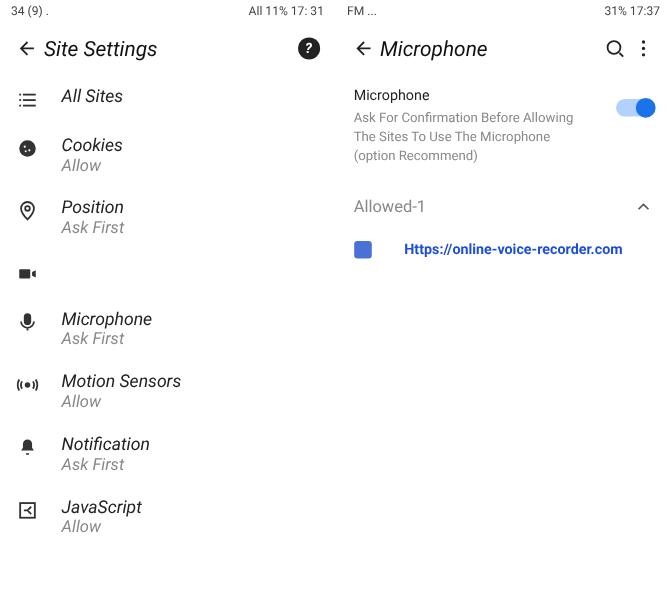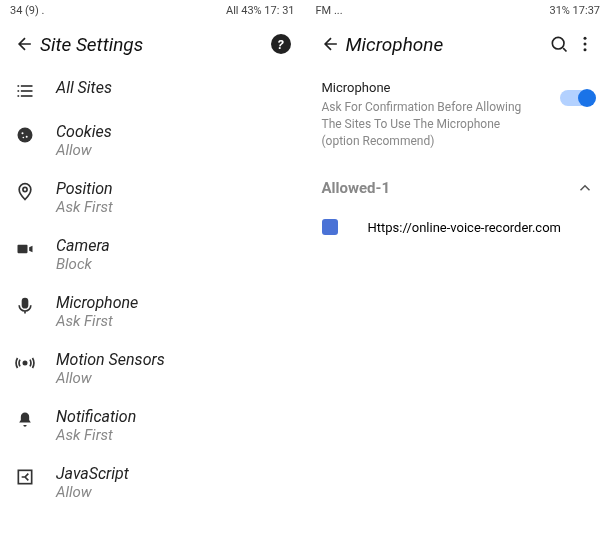--- a/index.html
+++ b/index.html
@@ -26,37 +26,37 @@
 
 .row.single .primary { font-size: 16px; }
 
 .rpane-content { padding: 12px 16px; }
 .mic-block { display: flex; align-items: flex-start; justify-content: space-between; gap: 12px; }
 .mic-text .t1 { font-size: 13px; color: #222; }
 .mic-text .t2 { font-size: 12px; color: #888; margin-top: 4px; line-height: 1.4; max-width: 210px; }
 .switch { width: 34px; height: 16px; background: #b3d1ff; border-radius: 10px; position: relative; margin-top: 10px; flex-shrink: 0; }
 .switch .knob { width: 18px; height: 18px; background: #1a73e8; border-radius: 50%; position: absolute; right: -2px; top: -1px; }
 
-.section-header { display: flex; align-items: center; justify-content: space-between; padding: 18px 16px 8px 16px; font-weight: bold; }
+.section-header { display: flex; align-items: center; justify-content: space-between; padding: 18px 16px 8px 16px; }
 .section-header .label { font-size: 15px; color: #888; }
 .section-header svg { width: 18px; height: 18px; color: #555; }
 
 .site-row { display: flex; align-items: center; padding: 14px 16px; gap: 30px; }
 .site-row .favicon { width: 16px; height: 16px; background: #4a72d6; border-radius: 3px; flex-shrink: 0; }
-.site-row .url { font-size: 13px; color: #000000; }
+.site-row .url { font-size: 13px; color: #1d4ed8; font-weight: bold; }
 
 .help-circle { width: 20px; height: 20px; border-radius: 50%; background: #222; color: #fff; display: flex; align-items: center; justify-content: center; font-size: 13px; font-weight: bold; }
 </style>
 </head>
 <body>
 
 <div class="pane pane-left">
   <div class="statusbar">
     <div class="left">34 (9) .</div>
-    <div class="right">All 43% 17: 31</div>
+    <div class="right">All 11% 17: 31</div>
   </div>
 
   <div class="appbar">
     <div class="iconbtn">
       <svg viewBox="0 0 24 24" fill="none" stroke="currentColor" stroke-width="2">
           <path d="M19 12H5M12 5l-7 7 7 7"></path>
         </svg>
     </div>
     <div class="title">Site Settings</div>
     <div class="help-circle">?</div>
@@ -106,24 +106,20 @@
           <div class="secondary">Ask First</div>
         </div>
     </div>
 
     <div class="row">
       <div class="icon">
           <svg viewBox="0 0 24 24" fill="currentColor">
             <rect x="3" y="7" width="12" height="10" rx="1"></rect>
             <path d="M17 10l4-2v8l-4-2z"></path>
           </svg>
-        </div>
-      <div class="textcol">
-          <div class="primary">Camera</div>
-          <div class="secondary">Block</div>
         </div>
     </div>
 
     <div class="row">
       <div class="icon">
           <svg viewBox="0 0 24 24" fill="none" stroke="currentColor" stroke-width="2">
             <rect x="9" y="3" width="6" height="11" rx="3" fill="currentColor"></rect>
             <path d="M5 11a7 7 0 0014 0M12 18v3"></path>
           </svg>
         </div>

